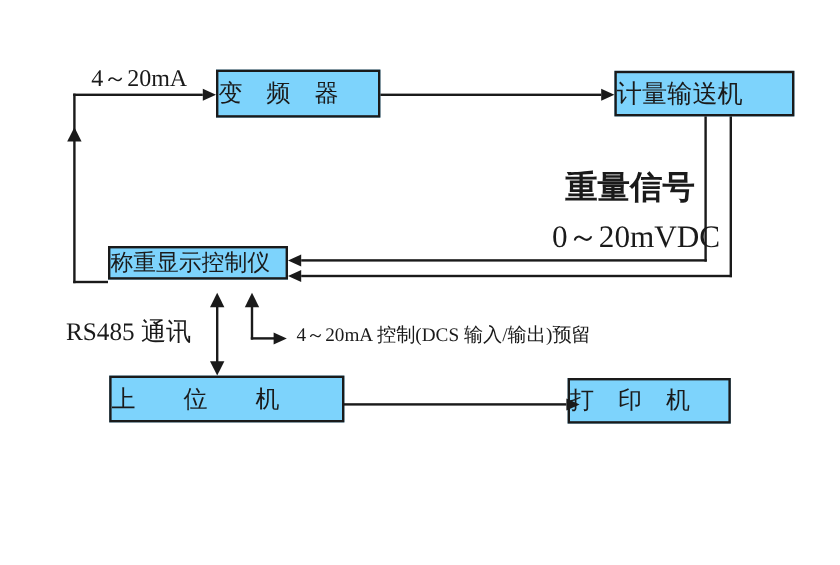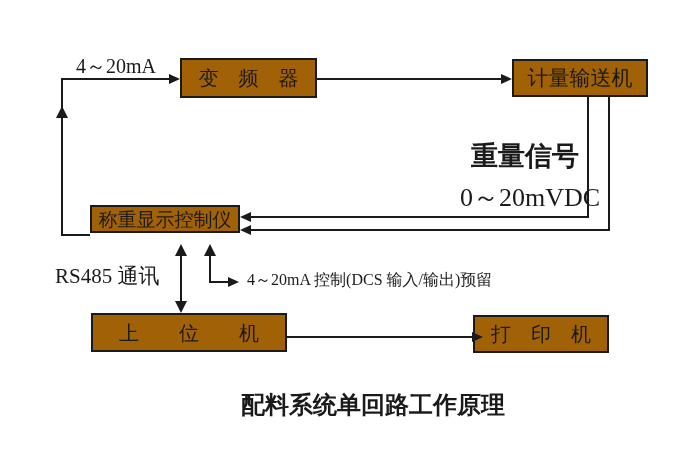--- a/index.html
+++ b/index.html
@@ -3,41 +3,41 @@
 <meta charset="utf-8">
 <style>
   html,body{margin:0;padding:0;background:#ffffff;}
   #stage{
     position:relative;width:700px;height:471px;background:#ffffff;
     font-family:"Liberation Serif","DejaVu Serif",serif;color:#1a1a1a;
     overflow:hidden;
   }
   .box{
     position:absolute;box-sizing:border-box;border:2px solid #1a1a1a;
-    background:#a16207;display:flex;align-items:center;justify-content:center;
+    background:#7dd3fc;display:flex;align-items:center;justify-content:flex-start;
     font-size:20px;white-space:pre;line-height:1;
   }
   .lbl{position:absolute;white-space:pre;line-height:1.15;}
   .hline,.vline{position:absolute;background:#1a1a1a;}
   .ah{position:absolute;width:0;height:0;}
   .ah-r{border-top:5px solid transparent;border-bottom:5px solid transparent;border-left:11px solid #1a1a1a;}
   .ah-l{border-top:5px solid transparent;border-bottom:5px solid transparent;border-right:11px solid #1a1a1a;}
   .ah-u{border-left:6px solid transparent;border-right:6px solid transparent;border-bottom:12px solid #1a1a1a;}
   .ah-d{border-left:6px solid transparent;border-right:6px solid transparent;border-top:12px solid #1a1a1a;}
 </style>
 </head>
 <body>
 
 <div id="stage">
 
   <div class="box" style="left:180px;top:58px;width:137px;height:40px">
     <span>变　频　器</span>
   </div>
 
-  <div class="box" style="left:512px;top:59px;width:136px;height:38px;font-size:21px">
+  <div class="box" style="left:512px;top:59px;width:150px;height:38px;font-size:21px">
     <span>计量输送机</span>
   </div>
 
   <div class="box" style="left:90px;top:205px;width:150px;height:28px;font-size:19px">
     <span>称重显示控制仪</span>
   </div>
 
   <div class="box" style="left:91px;top:313px;width:196px;height:39px">
     <span>上　　位　　机</span>
   </div>
@@ -78,15 +78,14 @@
 
   <div class="lbl" style="left:471px;top:141px;font-size:27px;font-weight:bold">重量信号</div>
 
   <div class="lbl" style="left:460px;top:183px;font-size:26px">0～20mVDC</div>
 
 
   <div class="lbl" style="left:55px;top:264px;font-size:21px">RS485 通讯</div>
 
   <div class="lbl" style="left:247px;top:271px;font-size:16px">4～20mA 控制(DCS 输入/输出)预留</div>
 
-  <div class="lbl" style="left:241px;top:392px;font-size:24px;font-weight:bold">配料系统单回路工作原理</div>
 
 </div>
 
 </body></html>

